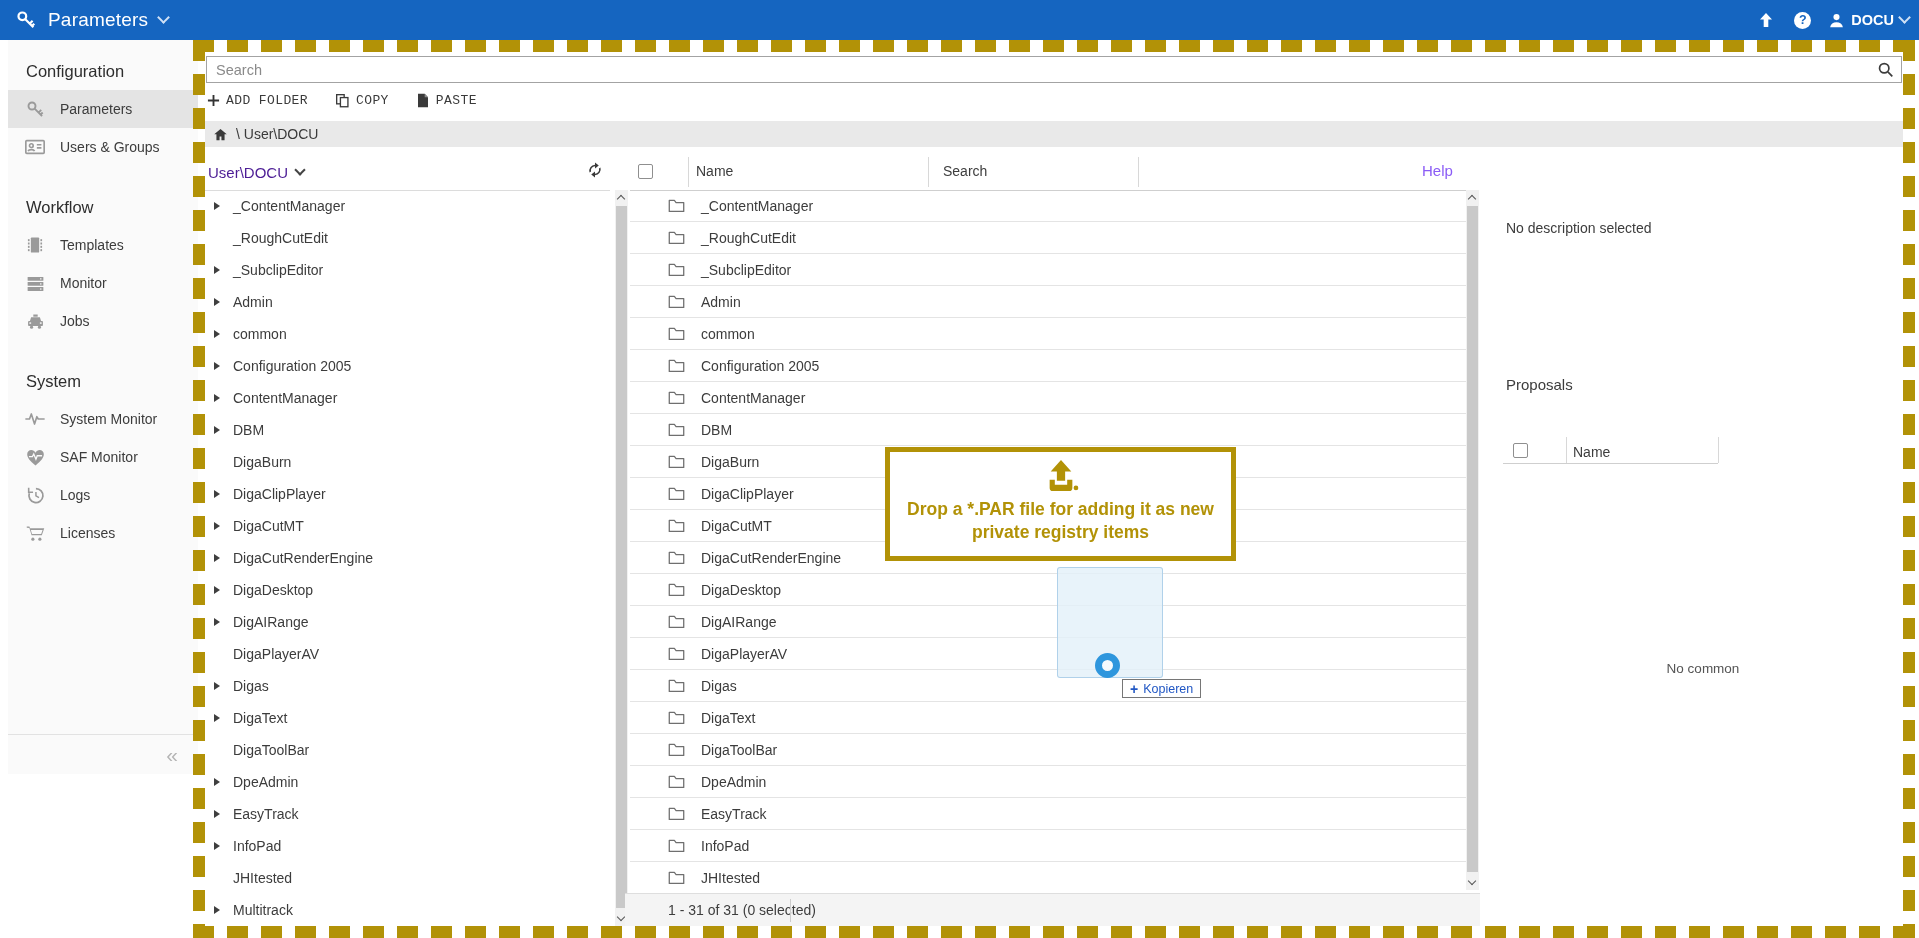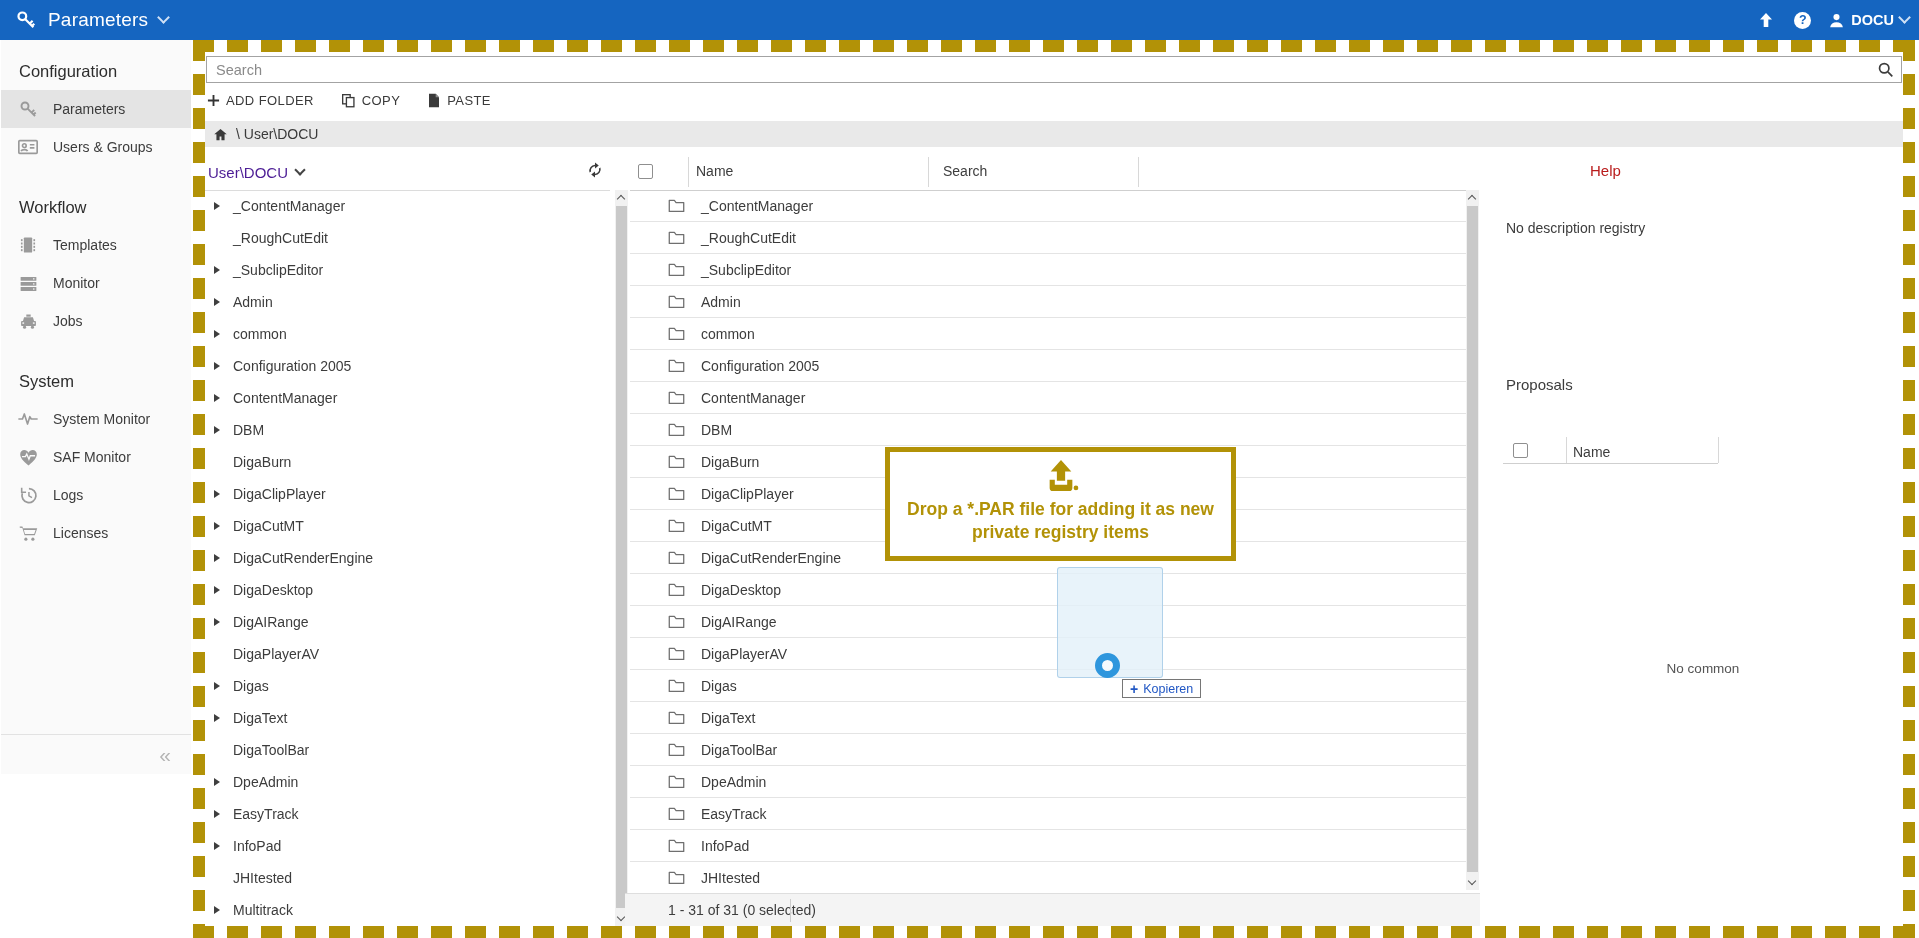--- a/index.html
+++ b/index.html
@@ -16,21 +16,21 @@
   .chev { display:inline-block; width:9px; height:9px;
     border-right:2.6px solid #cfe0f5; border-bottom:2.6px solid #cfe0f5;
     transform:rotate(45deg); margin-top:-5px; }
   .topbar-right { position:absolute; right:10px; top:0; height:40px;
     display:flex; align-items:center; gap:17px; }
   .tb-ic { display:flex; align-items:center; justify-content:center; width:22px; height:22px; }
   .help-circle { width:17px; height:17px; border-radius:50%; background:#fff; color:#1565c0;
     font-size:12.5px; font-weight:700; display:flex; align-items:center; justify-content:center; }
   .user-box { display:flex; align-items:center; gap:6px; color:#fff; font-size:14.5px; font-weight:600; }
   
-  .sidebar { position:absolute; left:1px; top:40px; width:190px; height:734px; background:#fafafa; }
+  .sidebar { position:absolute; left:8px; top:40px; width:190px; height:734px; background:#fafafa; }
   .side-head { height:38px; margin-top:22px; display:flex; align-items:center;
     padding-left:18px; font-size:16.5px; color:#2d2d2d; }
   .side-head.first { margin-top:12px; }
   .side-item { height:38px; display:flex; align-items:center; padding-left:15px; cursor:pointer; }
   .side-item.selected { background:#e4e4e4; }
   .side-ic { width:24px; margin-right:13px; display:flex; justify-content:center; color:#9a9a9a; }
   .side-label { font-size:14px; color:#3c3c3c; }
   .side-footer { position:absolute; left:0; bottom:0; width:190px; height:40px;
     border-top:1px solid #e2e2e2; display:flex; align-items:center; justify-content:flex-end; padding-right:20px; }
   .collapse-glyph { color:#b5b5b5; font-size:21px; line-height:1; }
@@ -39,21 +39,21 @@
   .dash-h { height:12px; background:repeating-linear-gradient(90deg, var(--gold) 0 21px, transparent 21px 34px); }
   .dash-v { width:12px;  background:repeating-linear-gradient(180deg, var(--gold) 0 21px, transparent 21px 34px); }
   
   .search-input { position:absolute; left:206px; top:56px; width:1696px; height:27px;
     border:1px solid #a3a3a3; background:#fff; font-family:inherit; font-size:14.5px;
     padding:0 34px 0 9px; color:#333; }
   .search-input::placeholder { color:#8a8a8a; }
   .search-ic { position:absolute; left:1877px; top:61px; }
   .toolbar { position:absolute; left:207px; top:88px; height:24px; display:flex; align-items:center; gap:27px; }
   .tool-btn { display:flex; align-items:center; gap:6px; font-size:13px; font-weight:500;
-    letter-spacing:.4px; color:#3a3a3a; cursor:pointer; }
+    letter-spacing:.4px; color:#3a3a3a; cursor:pointer;font-family:Liberation Mono, monospace; }
   .breadcrumb { position:absolute; left:205px; top:121px; width:1698px; height:26px;
     background:#e9e9e9; display:flex; align-items:center; gap:8px; padding-left:8px;
     font-size:14px; color:#3a3a3a; }
   
   .tree-header { position:absolute; left:205px; top:154px; width:405px; height:36px;
     display:flex; align-items:center; }
   .tree-root { margin-left:3px; font-size:15px; color:#4c1d95; }
   .tree-root-chev { display:inline-block; width:8px; height:8px; border-right:2.6px solid #444;
     border-bottom:2.6px solid #444; transform:rotate(45deg); margin:-4px 0 0 8px; }
   .tree-sep { position:absolute; left:205px; top:190px; width:405px; height:1px; background:#dcdcdc; }
@@ -82,21 +82,21 @@
   .tbl-row { height:32px; display:flex; align-items:center; border-bottom:1px solid #e4e4e4; cursor:pointer; }
   .folder-ic { margin-left:38px; display:flex; }
   .tbl-label { margin-left:16px; font-size:14px; color:#3c3c3c; }
   .checkbox { width:15px; height:15px; border:1px solid #8f8f8f; border-radius:2px; background:#fff; }
   
   .status-bar { position:absolute; left:625px; top:893px; width:855px; height:33px;
     background:#f4f4f4; border-top:1px solid #dedede; display:flex; align-items:center; }
   .status-text { margin-left:43px; font-size:14px; color:#3d3d3d; }
   .status-tick { position:absolute; left:165px; top:5px; width:1px; height:23px; background:#cccccc; }
   
-  .rp-title { position:absolute; left:1590px; top:162px; font-size:15px; color:#b91c1c; }
+  .rp-title { position:absolute; left:1422px; top:162px; font-size:15px; color:#8b5cf6; }
   .rp-desc { position:absolute; left:1506px; top:220px; font-size:14px; color:#3c3c3c; }
   .rp-prop { position:absolute; left:1506px; top:376px; font-size:15px; color:#3c3c3c; }
   .rp-cb { position:absolute; left:1513px; top:443px; }
   .rp-name { position:absolute; left:1573px; top:444px; font-size:14px; color:#3d3d3d; }
   .rp-tick1 { position:absolute; left:1566px; top:437px; width:1px; height:26px; background:#d8d8d8; }
   .rp-tick2 { position:absolute; left:1718px; top:437px; width:1px; height:26px; background:#d8d8d8; }
   .rp-underline { position:absolute; left:1503px; top:463px; width:215px; height:1px; background:#cfcfcf; }
   .rp-empty { position:absolute; left:1503px; top:661px; width:400px; text-align:center;
     font-size:13.5px; color:#555; }
   
@@ -678,21 +678,21 @@
     <div class="vthumb" style="top:16px; height:666px;"></div>
     <span class="sc-ar sc-dn" style="top:688px;"></span>
   </div>
 
   <div class="status-bar">
     <span class="status-text">1 - 31 of 31 (0 selected)</span>
     <div class="status-tick"></div>
   </div>
 
   <span class="rp-title">Help</span>
-  <span class="rp-desc">No description registry</span>
+  <span class="rp-desc">No description selected</span>
   <span class="rp-prop">Proposals</span>
   <div class="checkbox rp-cb"></div>
   <div class="rp-tick1"></div>
   <span class="rp-name">Name</span>
   <div class="rp-tick2"></div>
   <div class="rp-underline"></div>
   <span class="rp-empty">No common</span>
 
   <div class="drop-overlay">
     <svg width="40" height="33" viewBox="0 0 36 32">

